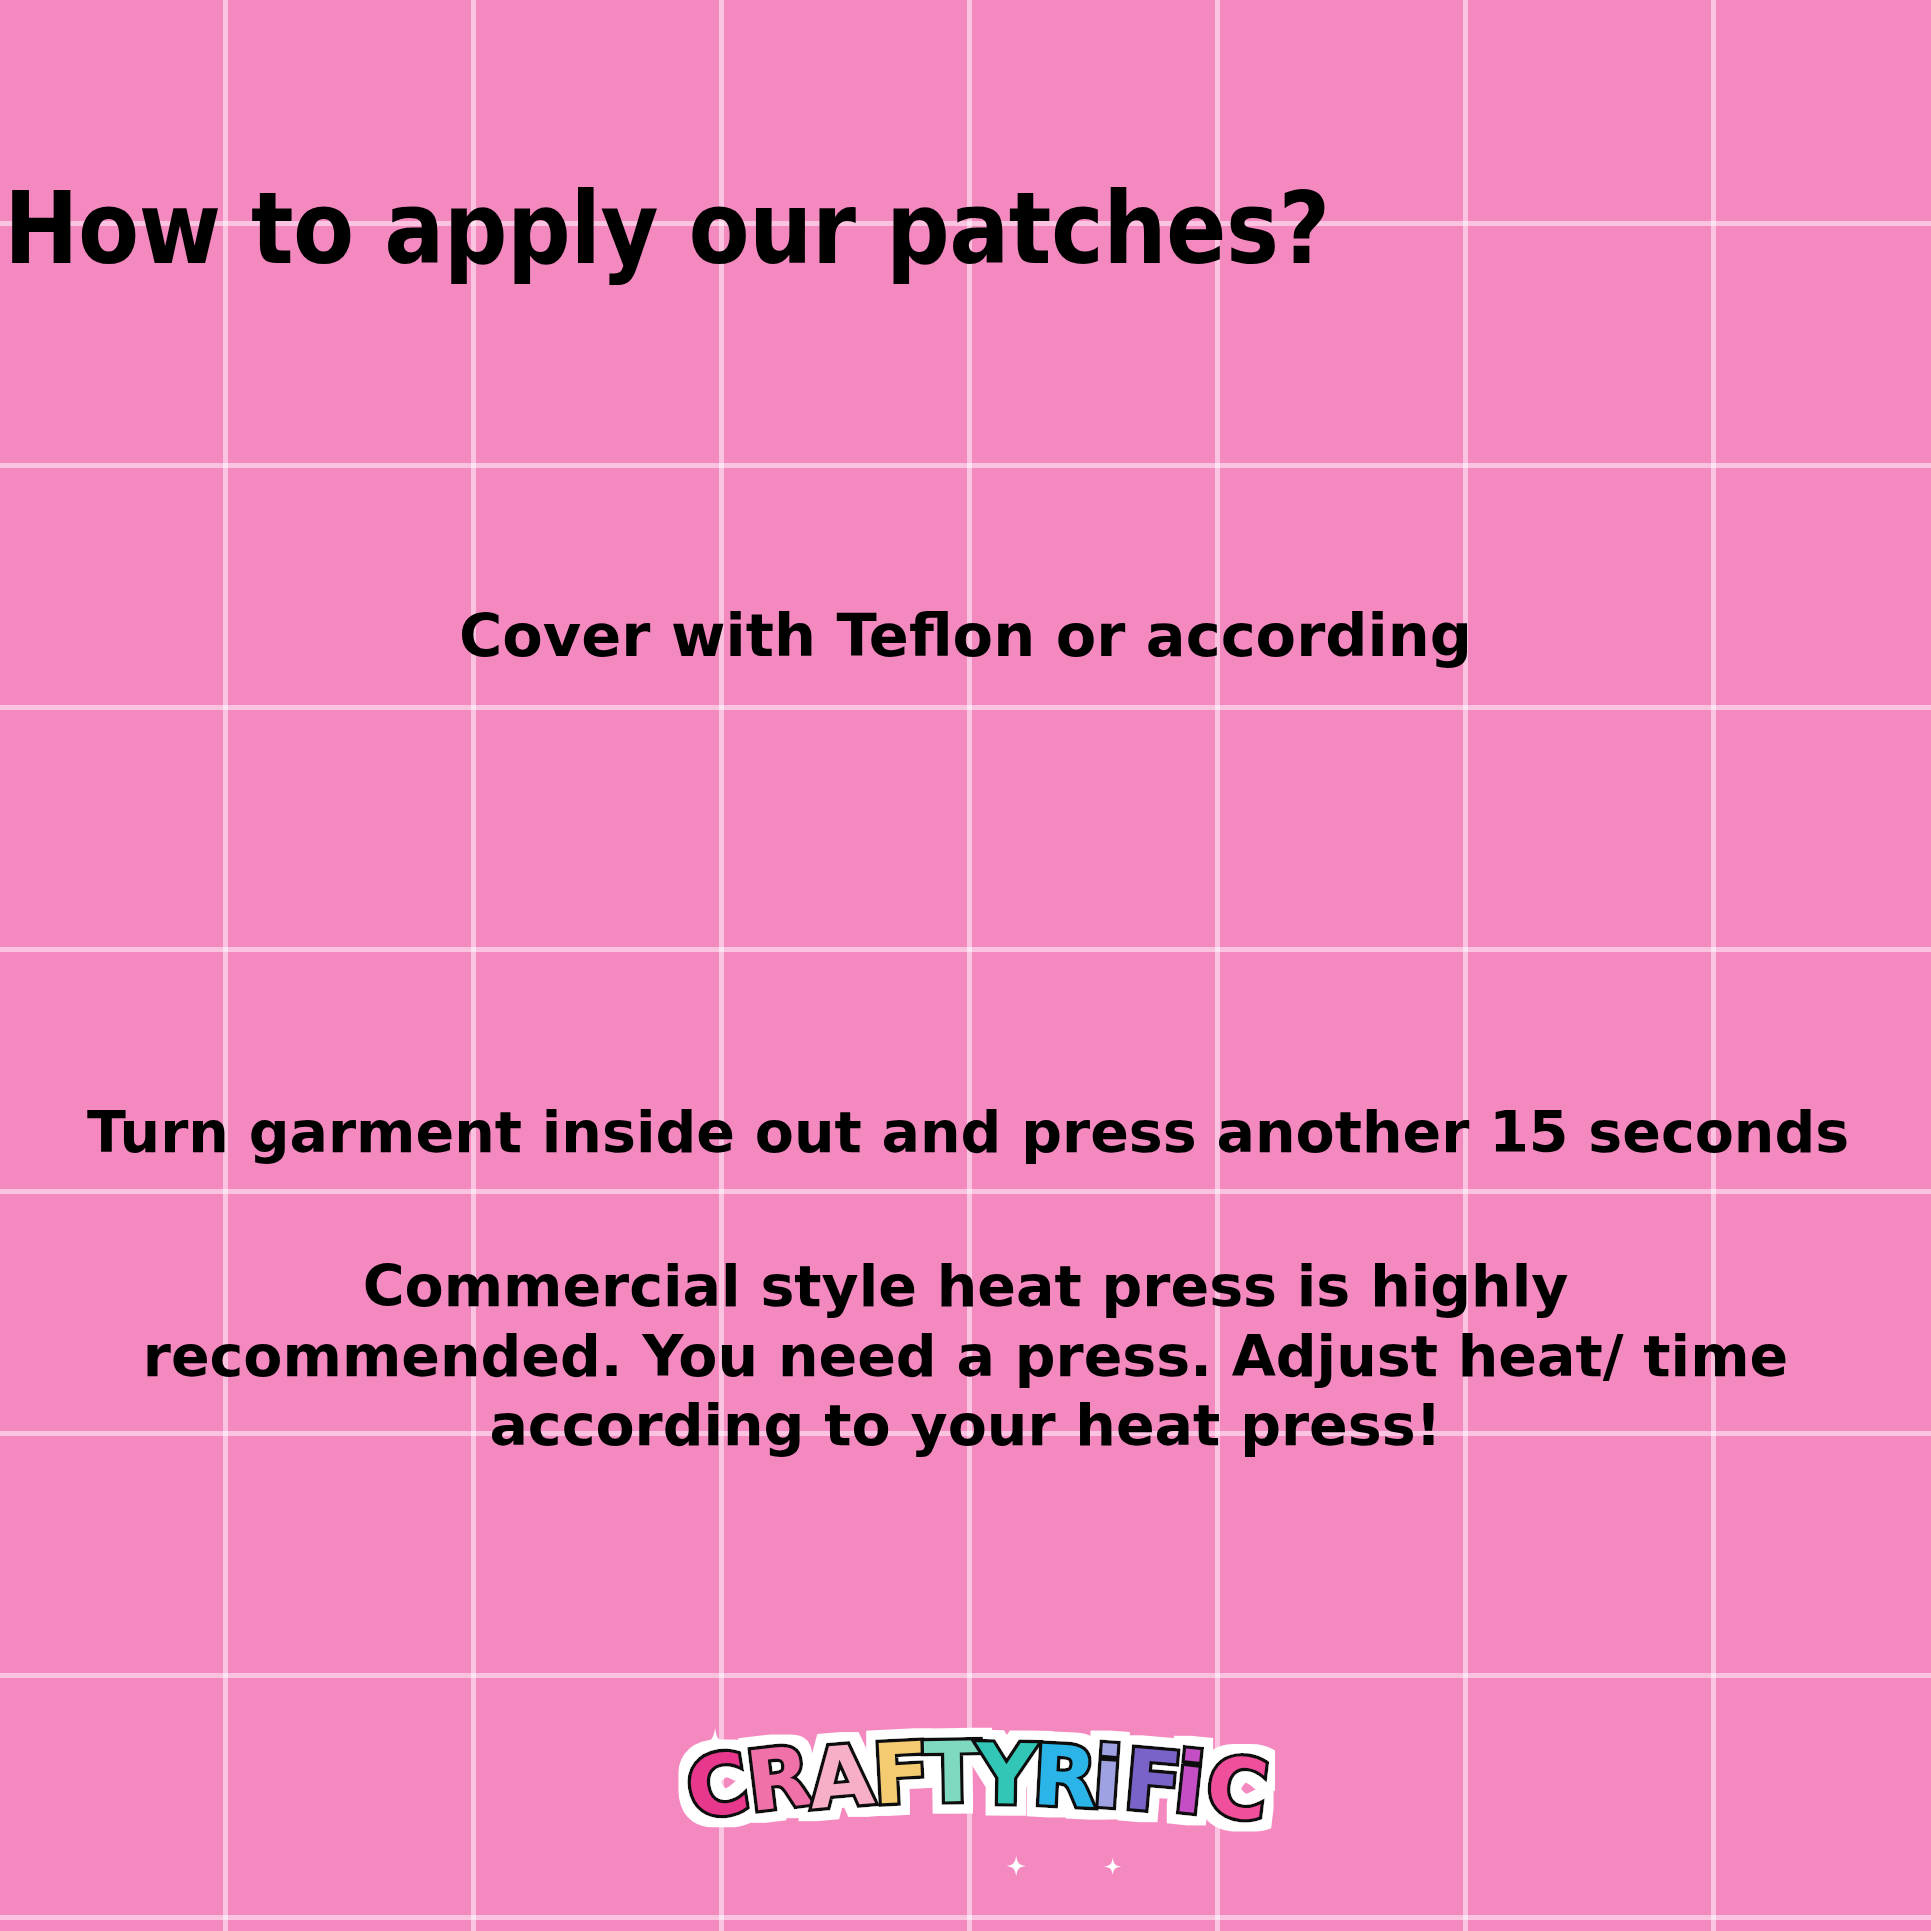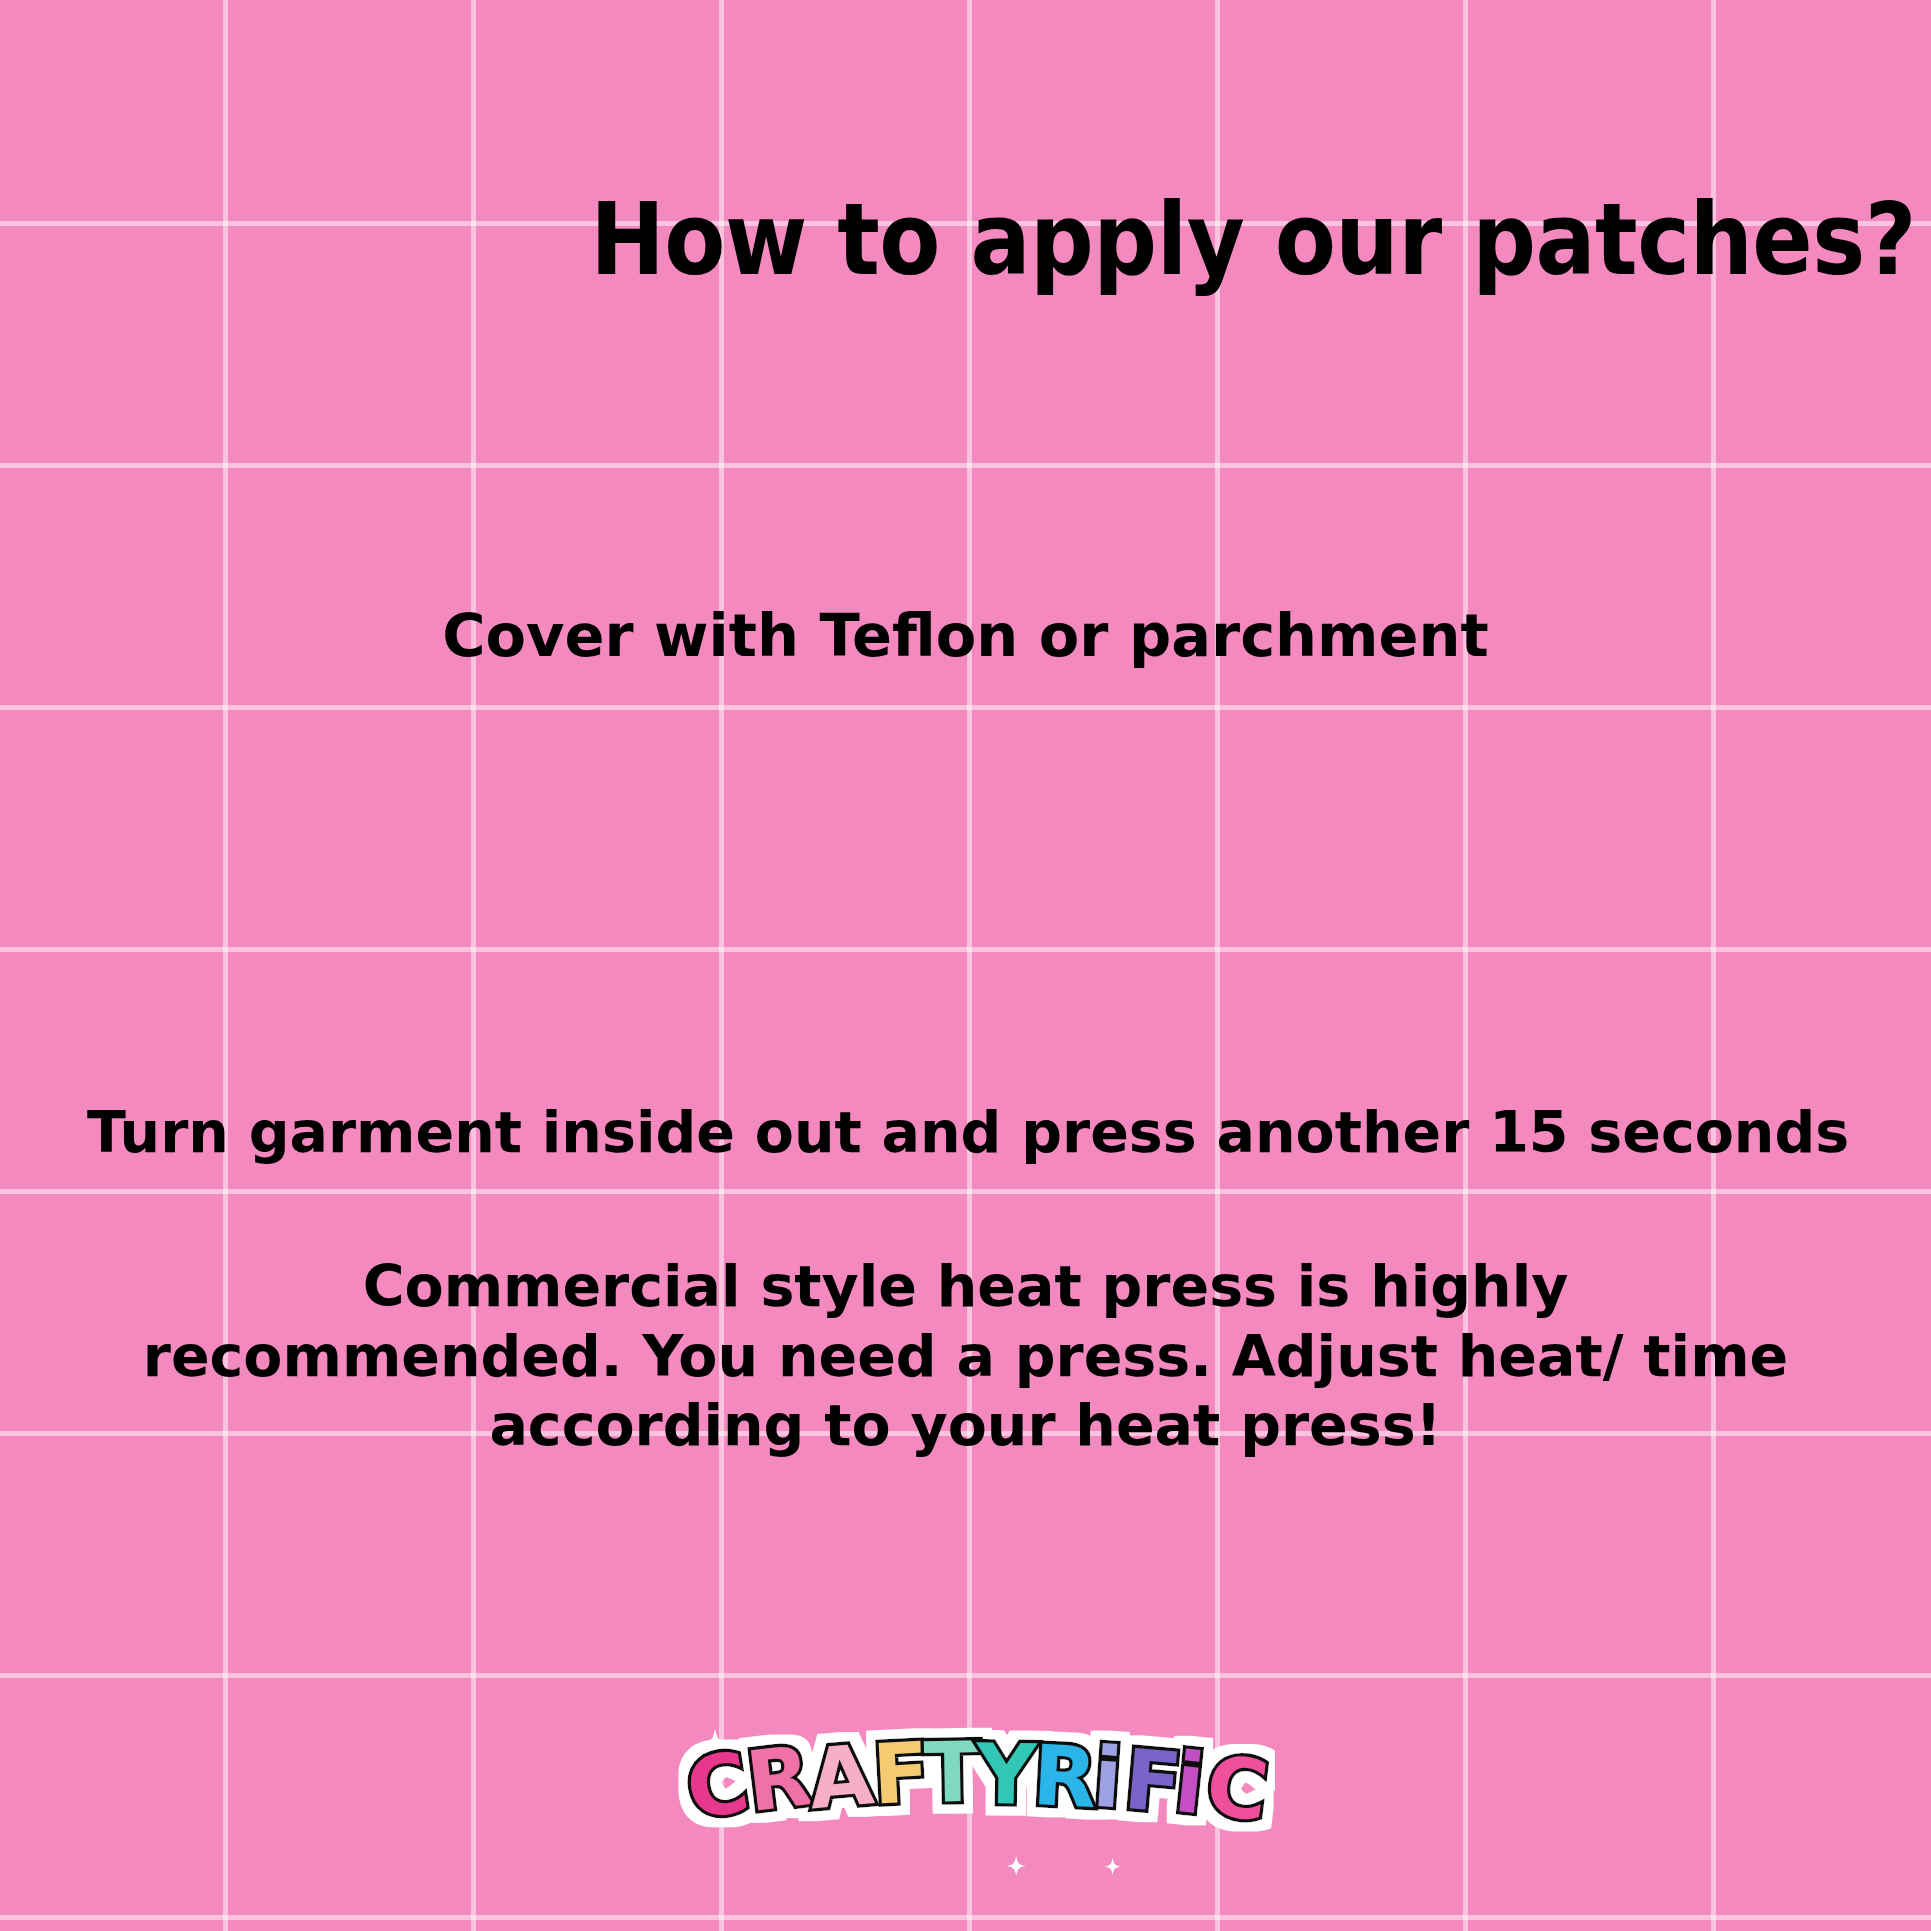--- a/index.html
+++ b/index.html
@@ -30,26 +30,26 @@
   
   #content {
     position: absolute;
     inset: 0;
     display: flex;
     flex-direction: column;
     align-items: center;
   }
 
   .title {
-    margin: 15px;
+    margin: 4px;
     position: absolute;
     top: 172px;
     left: 0;
     right: 0;
-    text-align: right;
+    text-align: left;
     font-size: 99px;
     line-height: 1.08;
     font-weight: 700;
     color: #000000;
     letter-spacing: -0.5px;
     font-family: "DejaVu Sans", sans-serif;
     font-stretch: semi-condensed;
   }
 
   .line {
@@ -100,21 +100,21 @@
 <body>
 
 <div id="canvas">
 
   <div id="grid-bg"></div>
 
   <div id="content">
 
     <h1 class="title">How to apply our patches?</h1>
 
-    <div class="line l-cover">Cover with Teflon or parchment</div>
+    <div class="line l-cover">Cover with Teflon or according</div>
     <div class="line l-turn">Turn garment inside out and press another 15 seconds</div>
 
     <div class="para">Commercial style heat press is highly recommended. You need a press. Adjust heat/ time according to your heat press!</div>
 
     <div id="logo-wrap">
       <svg id="logo-svg" viewBox="0 0 640 200" xmlns="http://www.w3.org/2000/svg">
         <defs>
           <filter id="stickerOutline" x="-30%" y="-30%" width="160%" height="160%">
             <feMorphology in="SourceAlpha" operator="dilate" radius="9" result="fat"></feMorphology>
             <feFlood flood-color="#FFFFFF" result="white"></feFlood>

